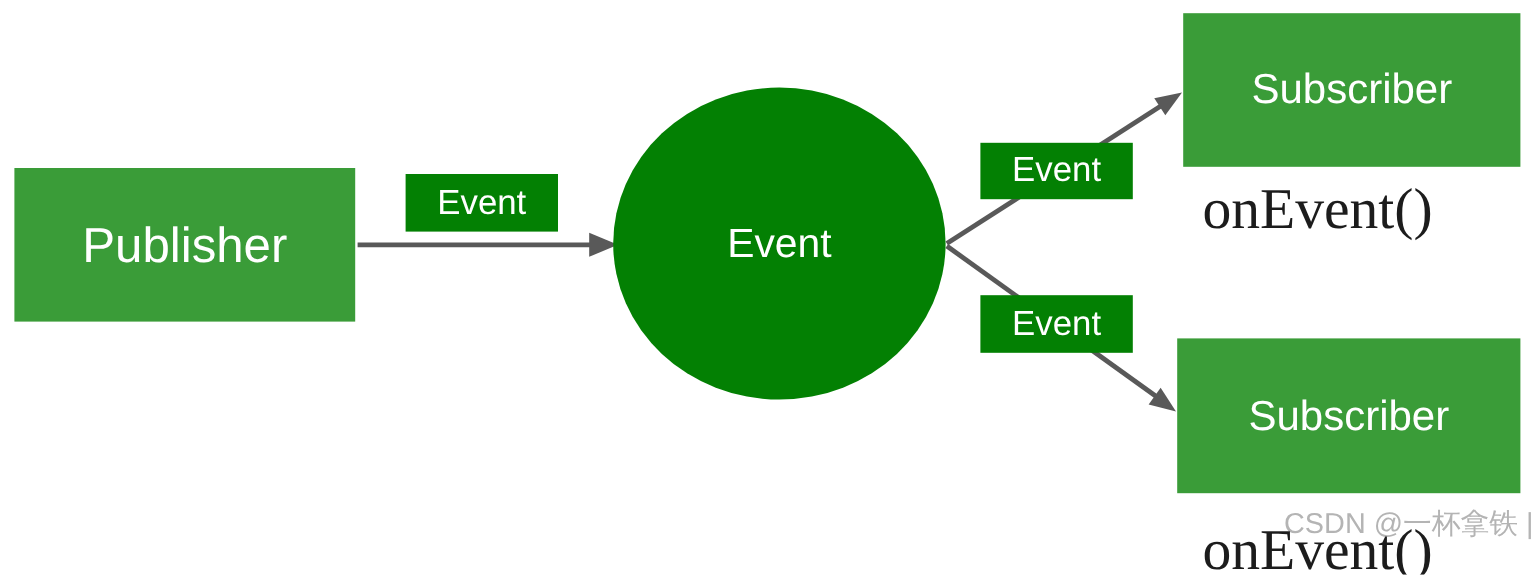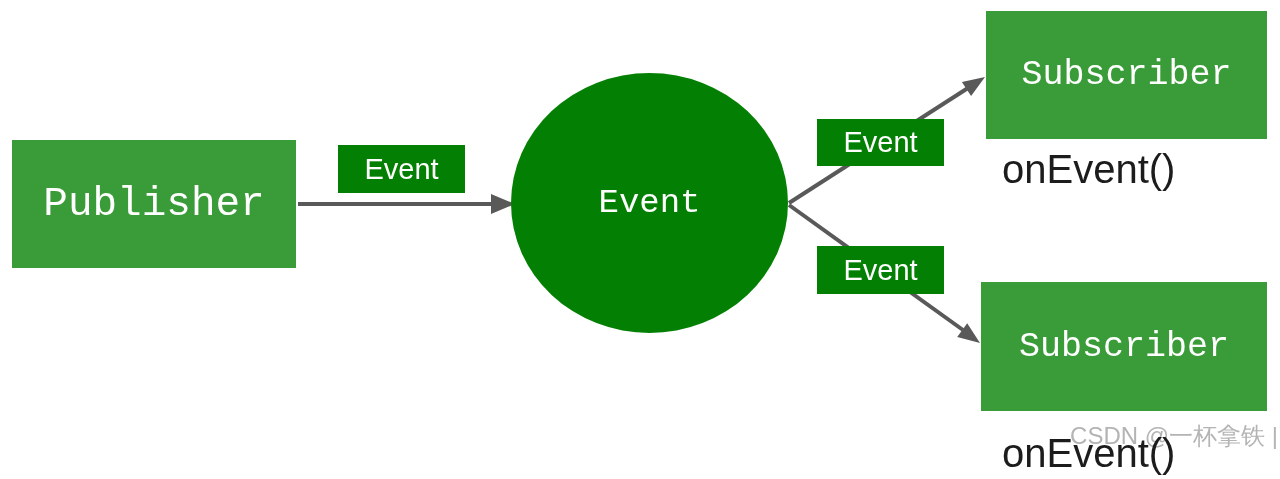--- a/index.html
+++ b/index.html
@@ -32,21 +32,20 @@
     stroke: none;
   }
   .node {
     position: absolute;
     display: flex;
     align-items: center;
     justify-content: center;
     color: #ffffff;
     font-weight: 300;
     z-index: 2;
-    font-family: Liberation Mono, monospace;
   }
   .box {
     background: var(--box-green, #3a9c38);
     font-size: 41px;
   }
   .publisher { left: 12px; top: 140px; width: 284px; height: 128px; }
   .subscriber-1 { left: 986px; top: 11px; width: 281px; height: 128px; font-size: 35px; }
   .subscriber-2 { left: 981px; top: 282px; width: 286px; height: 129px; font-size: 35px; }
   .bus-circle {
     left: 511px; top: 73px;
@@ -68,24 +67,25 @@
     align-items: center;
     justify-content: center;
     z-index: 2;
   }
   .event-label-post   { left: 338px; top: 145px; width: 127px; height: 48px; }
   .event-label-top    { left: 817px; top: 119px; width: 127px; height: 47px; }
   .event-label-bottom { left: 817px; top: 246px; width: 127px; height: 48px; }
   .method-text {
     position: absolute;
     color: var(--text-black, #1c1c1c);
-    font-size: 40px;
+    font-size: 48px;
     font-weight: 300;
     white-space: nowrap;
     z-index: 3;
+    font-family: Liberation Serif, serif;
   }
   .post-method { left: 348px; top: 222px; width: 120px; text-align: center; }
   .on-event-1 { left: 1002px; top: 147px; }
   .on-event-2 { left: 1002px; top: 431px; }
   .watermark {
     position: absolute;
     right: 2px;
     top: 420px;
     color: var(--watermark-gray, #b4b4b4);
     font-size: 24px;

